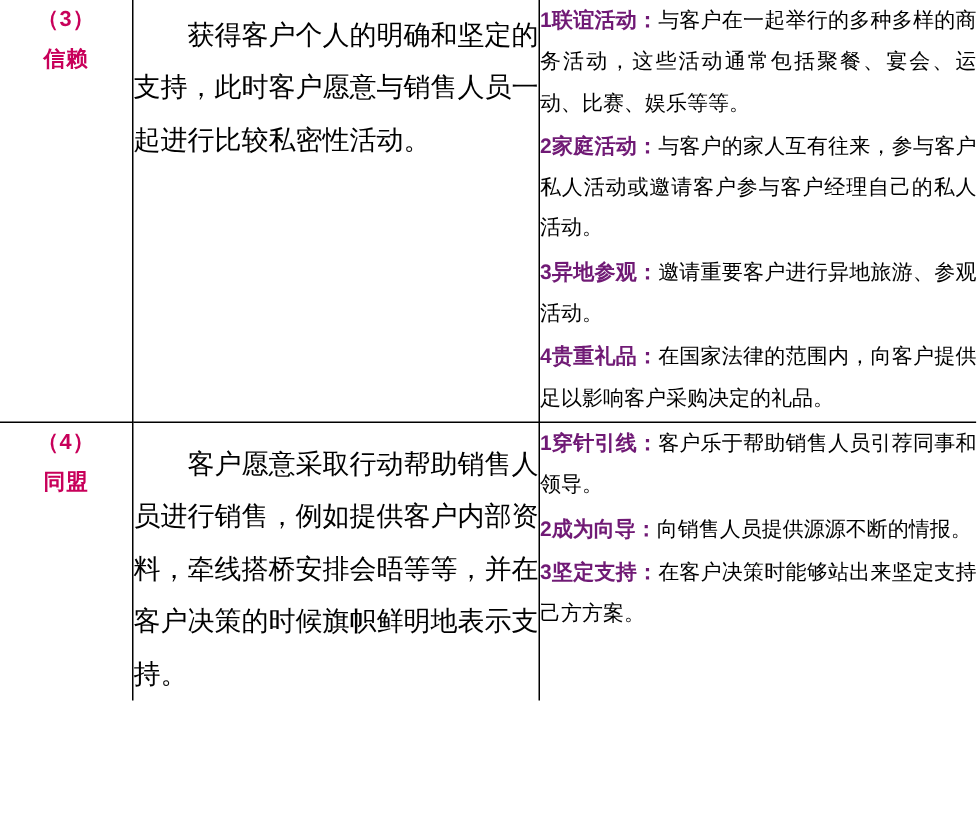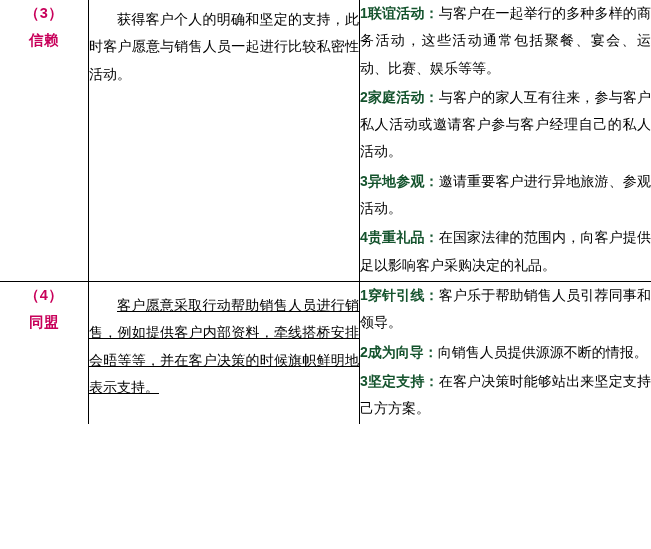--- a/index.html
+++ b/index.html
@@ -61,48 +61,48 @@
   }
   .label-num {
     display: block;
   }
   .label-name {
     display: block;
     font-family: Liberation Mono, monospace;
   }
   .desc-cell {
     padding: 8px 12px 10px 14px;
-    font-size: 14px;
+    font-size: 18px;
     line-height: 1.95;
     color: #000000;
     text-align: justify;
     text-justify: inter-ideograph;
     text-indent: 2em;
     margin-left: 12px;
   }
   .actions-cell {
     padding: 6px 10px 10px 12px;
     font-size: 14px;
     line-height: 1.95;
     color: #000000;
   }
   .action-item {
     margin: 0 0 2px 0;
     text-align: justify;
     text-justify: inter-ideograph;
   }
   .action-head {
-    color: #14532d;
+    color: #701a75;
     font-weight: bold;
   }
   .action-body {
     color: #000000;
   }
   .r3 .desc-cell { padding-top: 6px; }
-  .r4 .desc-cell { padding-top: 10px; text-decoration: underline; }
+  .r4 .desc-cell { padding-top: 10px; }
 </style>
 </head>
 <body>
 
 <div class="page">
   <table class="matrix">
     <tbody>
       <tr class="r3">
         <td class="col-label label-cell">
           <span class="label-num">（3）</span>

